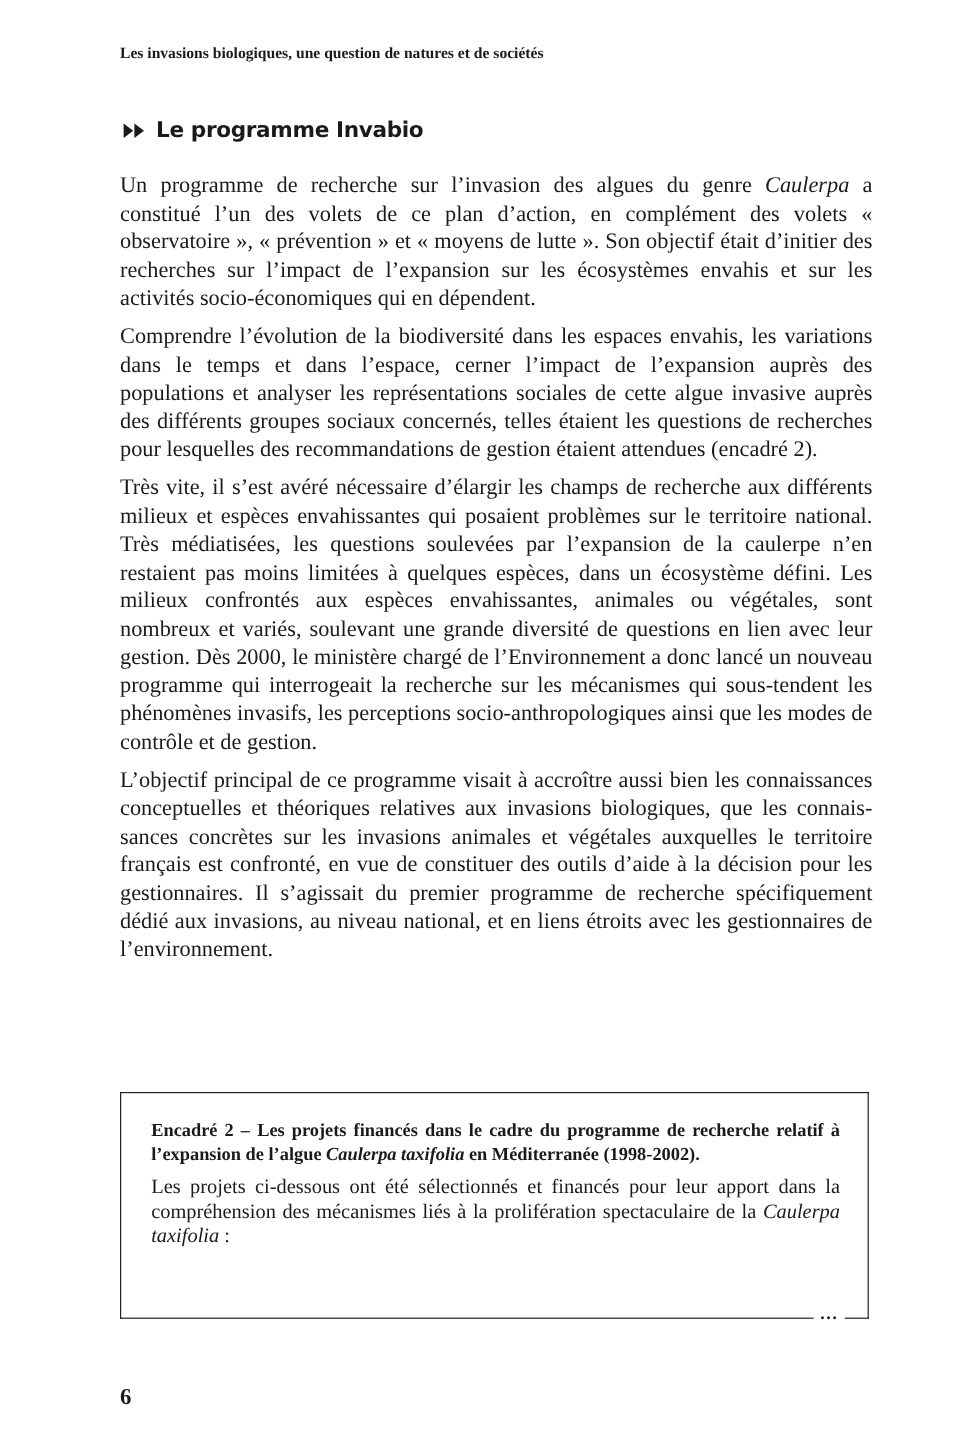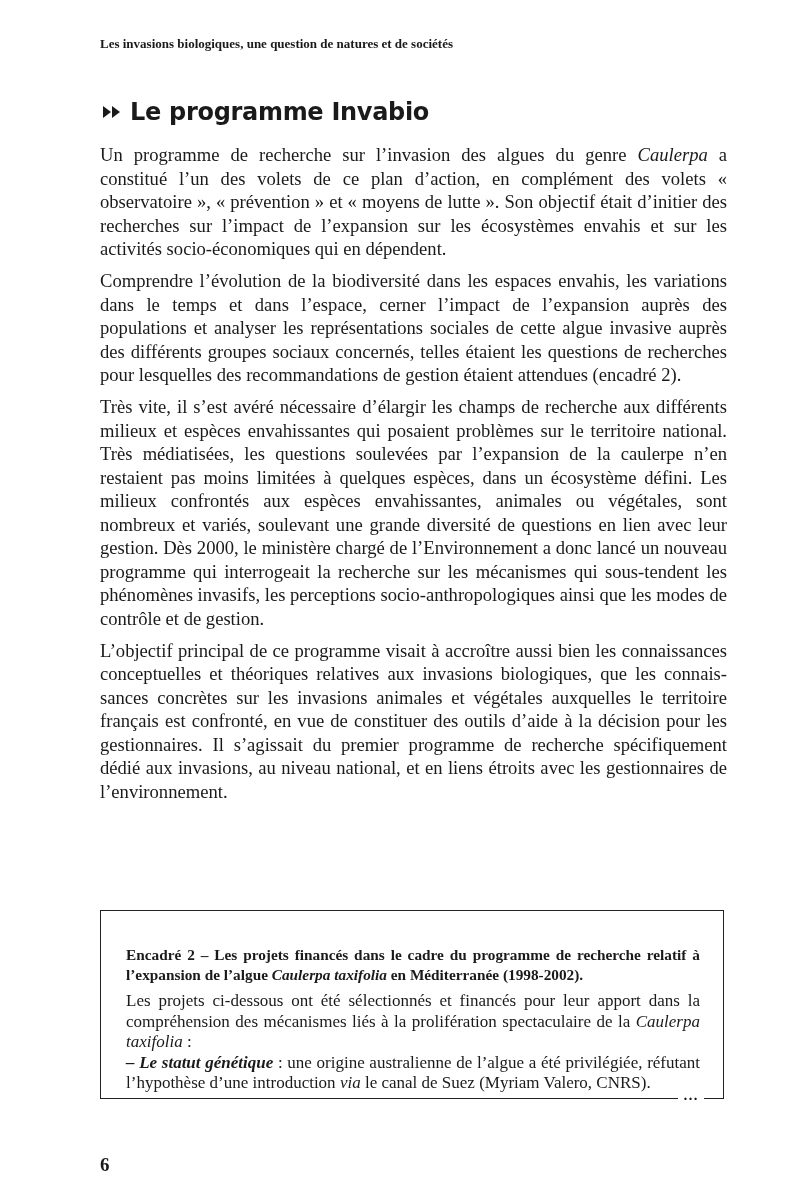--- a/index.html
+++ b/index.html
@@ -9,21 +9,21 @@
       color: #1a1a1a;
     }
     .running-head {
       position: absolute; left: 100px; top: 36px;
       font-family: "Liberation Serif", serif;
       font-weight: bold; font-size: 13px; letter-spacing: 0;
     }
     .section-title {
       position: absolute; left: 102px; top: 98px;
       font-family: "DejaVu Sans", "Liberation Sans", sans-serif;
-      font-weight: bold; font-size: 24px; letter-spacing: -0.3px;
+      font-weight: bold; font-size: 18px; letter-spacing: -0.3px;
       display: flex; align-items: center; gap: 8px;
     }
     .section-title .arrows { display: inline-flex; align-items: center; }
     .body-text {
       position: absolute; left: 100px; top: 143px; width: 627px;
       font-size: 18.6px; line-height: 23.5px; text-align: justify;
       hyphens: manual;
     }
     .body-text p { margin: 0 0 8.5px 0; }
     .box {
@@ -40,21 +40,21 @@
     }
     .box-bottom-right {
       position: absolute; left: 704px; top: 1098px; width: 20px; height: 0;
       border-top: 1.5px solid #222;
     }
     .box-content {
       position: absolute; left: 126px; top: 929px; width: 574px;
       text-align: justify;
     }
     .box-title {
-      font-weight: bold; font-size: 15.3px; line-height: 20px; margin: 16px 0 6px 0;
+      font-weight: bold; font-size: 15.3px; line-height: 20px; margin: 4px 0 6px 0;
     }
     .box-text { font-size: 17px; line-height: 20.5px; margin: 0; }
     .page-number {
       position: absolute; left: 100px; top: 1154px;
       font-weight: bold; font-size: 19px;
     }
     i { }
   </style>
 </head>
 <body>
@@ -79,16 +79,15 @@
 </div>
 
 <div class="box"></div>
 <div class="box-bottom-left"></div>
 <div class="box-ellipsis">…</div>
 <div class="box-bottom-right"></div>
 
 <div class="box-content">
   <p class="box-title"><span>Encadré 2 – Les projets financés dans le cadre du programme de recherche relatif à l’expansion de l’algue </span><i>Caulerpa taxifolia</i><span> en Méditerranée (1998-2002).</span></p>
   <p class="box-text"><span>Les projets ci-dessous ont été sélectionnés et financés pour leur apport dans la compréhension des mécanismes liés à la prolifération spectaculaire de la </span><i>Caulerpa taxifolia</i><span> :</span></p>
-  <p class="box-text"><b><i>– Le statut génétique</i></b><span> : une origine australienne de l’algue a été privilégiée, réfutant l’hypothèse d’une introduction </span><i>via</i><span> le canal de Suez (Myriam Valero, CNRS).</span></p>
 </div>
 
 <div class="page-number">6</div>
 
 </body></html>

